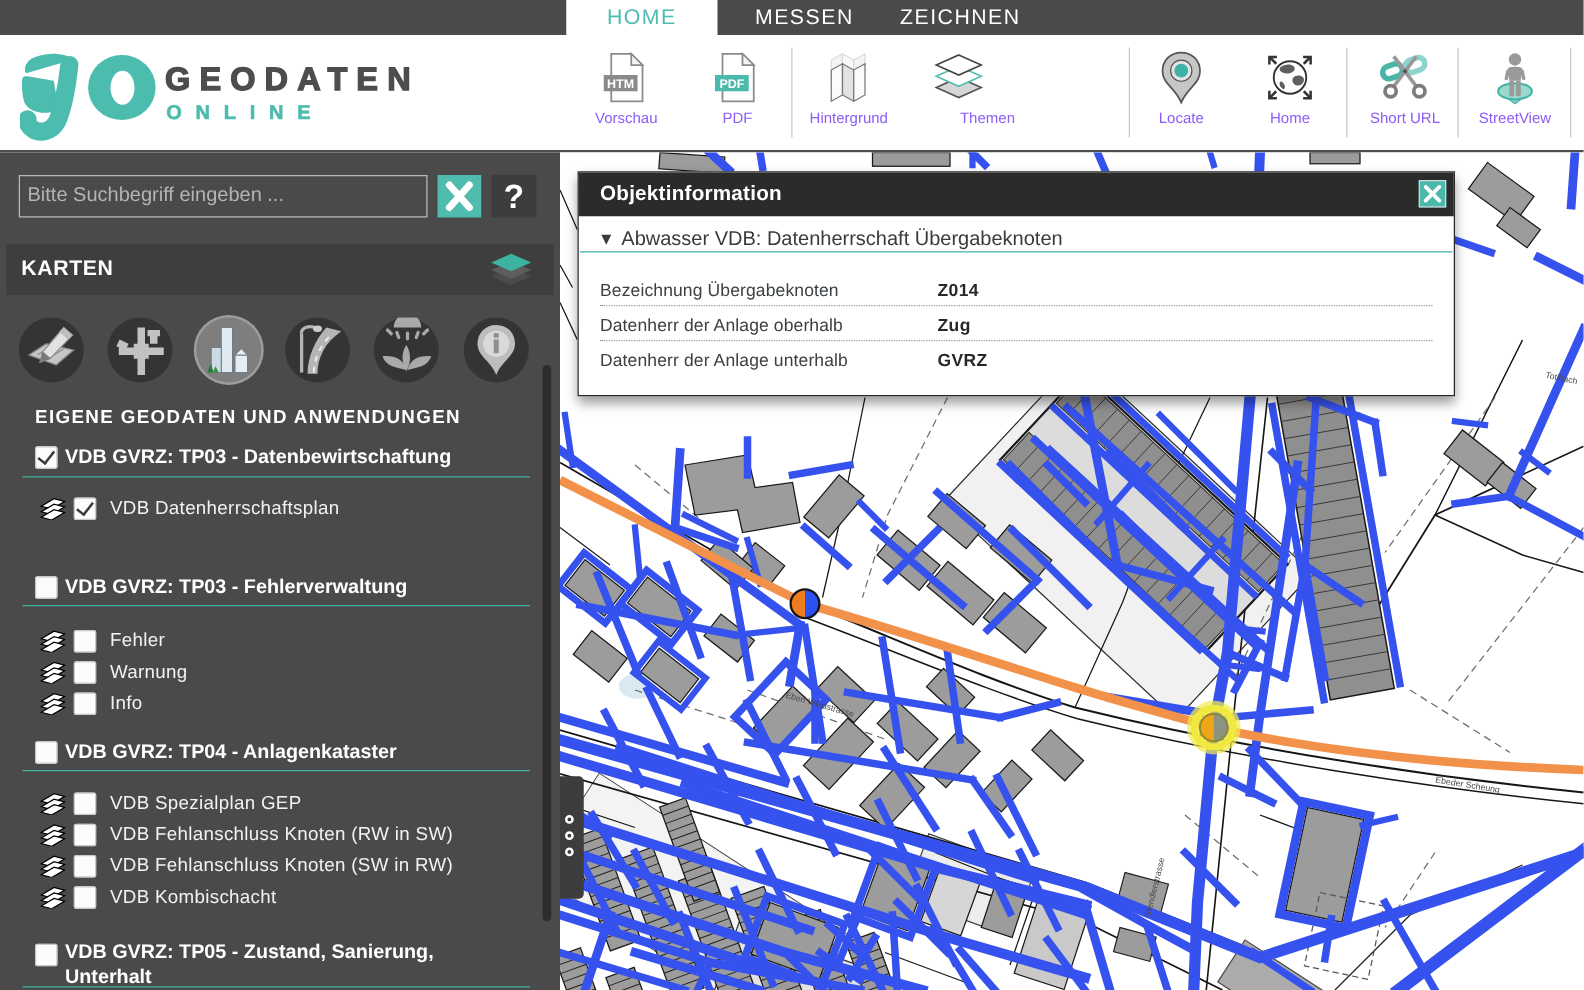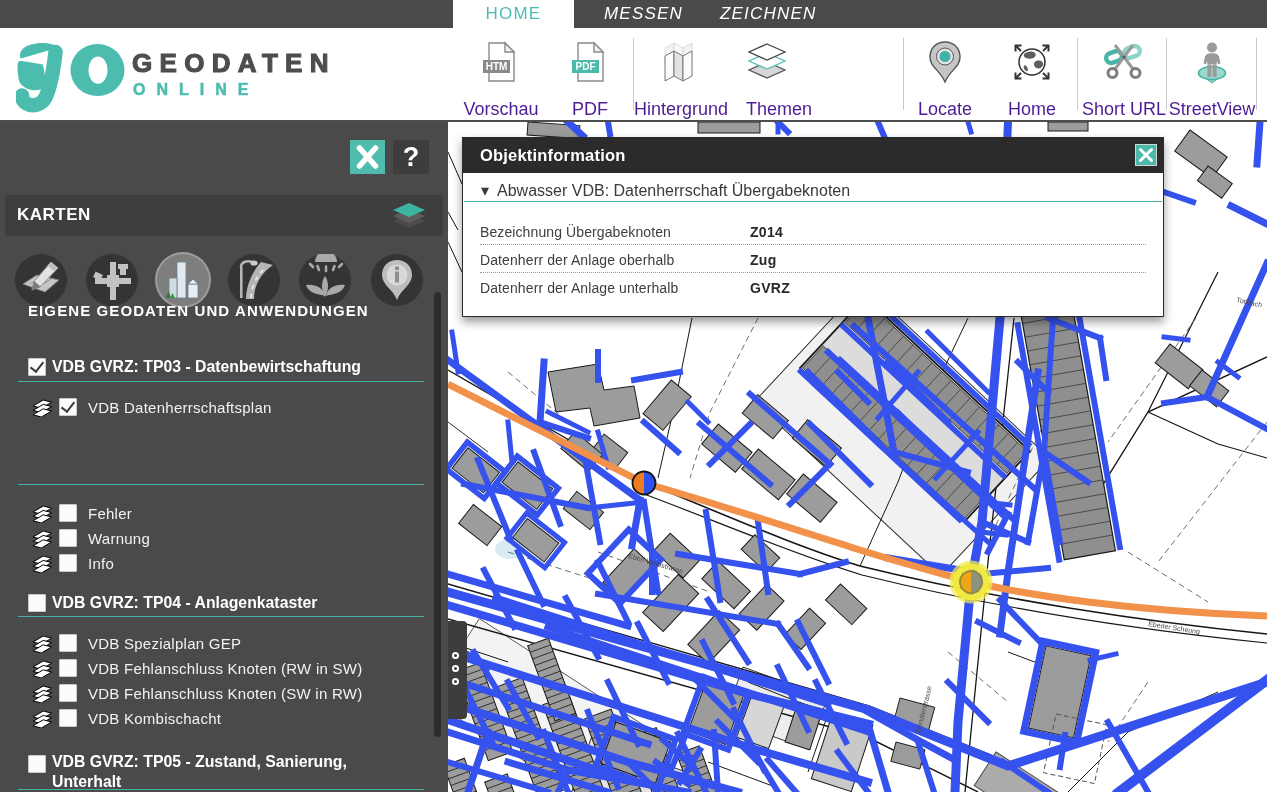--- a/index.html
+++ b/index.html
@@ -3,36 +3,36 @@
 <meta charset="utf-8">
 <style>
   * { margin:0; padding:0; box-sizing:border-box; }
   html,body { width:1267px; height:792px; overflow:hidden; font-family:"Liberation Sans", sans-serif; }
   #app { position:relative; width:1267px; height:792px; background:#fff; }
   .abs { position:absolute; }
 
   
   #topbar { position:absolute; left:0; top:0; width:1267px; height:28px; background:#4a4a4a; }
   #tab-home { position:absolute; left:453px; top:0; width:121px; height:28px; background:#fff; color:#4cbcb0; font-size:17px; letter-spacing:1.2px; text-align:center; line-height:28px; }
-  .tab { position:absolute; top:0; height:28px; line-height:28px; color:#fff; font-size:17px; letter-spacing:1.2px;font-style:italic; }
+  .tab { position:absolute; top:0; height:28px; line-height:28px; color:#fff; font-size:17px; letter-spacing:1.2px; }
   #toolbar { position:absolute; left:0; top:28px; width:1267px; height:94px; background:#fff; border-bottom:2px solid #4e4e4e; }
   .sep { position:absolute; top:10px; height:72px; width:1px; background:#c9c9c9; }
   .tool { position:absolute; top:0; text-align:center; }
-  .tool .lbl { font-size:18px; color:#4c1d95; margin-top:15px; white-space:nowrap; }
+  .tool .lbl { font-size:12px; color:#8b5cf6; margin-top:3px; white-space:nowrap; }
   .ticon { display:block; margin:0 auto; }
 
   
   #sidebar { position:absolute; left:0; top:122px; width:448px; height:670px; background:#4a4a4a; overflow:hidden; }
   #search { position:absolute; left:15px; top:18px; width:327px; height:34px; background:#4a4a4a; border:1px solid #b9b9b9; color:#b4b4b4; font-size:16px; line-height:32px; padding-left:6px; }
   #btn-x { position:absolute; left:350px; top:18px; width:35px; height:34px; background:#4fbcae; }
   #btn-q { position:absolute; left:393px; top:18px; width:36px; height:34px; background:#3d3d3d; color:#fff; font-size:27px; font-weight:bold; text-align:center; line-height:34px; }
   #karten { position:absolute; left:5px; top:73px; width:438px; height:41px; background:#3e3e3e; color:#fff; }
   #karten .t { position:absolute; left:12px; top:10px; font-size:17px; font-weight:bold; letter-spacing:0.5px; }
   .circ { position:absolute; top:132px; width:52px; height:52px; border-radius:50%; background:#343434; }
-  #sb-head { position:absolute; left:28px; top:180px; color:#fff; font-size:15px; font-weight:bold; letter-spacing:1.1px; white-space:nowrap; }
+  #sb-head { position:absolute; left:28px; top:203px; color:#fff; font-size:15px; font-weight:bold; letter-spacing:1.1px; white-space:nowrap; }
   .grp { position:absolute; left:28px; color:#fff; }
   .cb { display:inline-block; width:18px; height:18px; background:#fcfcfc; border-radius:2px; vertical-align:middle; position:relative; box-shadow:inset 0 0 0 1px #c9c9c9; }
   .cb.ck:before { content:""; position:absolute; left:5px; top:1px; width:6px; height:11px; border:solid #3a3a3a; border-width:0 2.6px 2.6px 0; transform:rotate(38deg); }
   .grp .gt { font-size:15.8px; font-weight:bold; vertical-align:middle; margin-left:6px; }
   .tline { position:absolute; left:18px; width:406px; height:1px; background:#43b0a2; }
   .item { position:absolute; left:32px; color:#f2f2f2; font-size:15px; white-space:nowrap; }
   .item .cb { margin-left:6px; }
   .item .it { vertical-align:middle; margin-left:11px; letter-spacing:0.25px; }
   .sheets { vertical-align:middle; }
   #sb-scroll { position:absolute; left:434px; top:170px; width:7px; height:445px; background:#2d2d2d; border-radius:3.5px; }
@@ -181,20 +181,21 @@
       <div class="lbl">StreetView</div>
     </div>
     <div class="sep" style="left:633px;"></div>
     <div class="sep" style="left:903px;"></div>
     <div class="sep" style="left:1077px;"></div>
     <div class="sep" style="left:1166px;"></div>
     <div class="sep" style="left:1256px;"></div>
   </div>
 
   <div id="sidebar">
+    <div id="search">Bitte Suchbegriff eingeben ...</div>
     <div id="btn-x"><svg width="35" height="34" viewBox="0 0 35 34">
           <path d="M9.5 8 L25.5 26 M25.5 8 L9.5 26" stroke="#fff" stroke-width="5.6" stroke-linecap="round"></path>
         </svg></div>
     <div id="btn-q">?</div>
     <div id="karten">
         <span class="t">KARTEN</span>
       <svg style="position:absolute; right:17px; top:7px;" width="34" height="27" viewBox="0 0 34 27">
         <path d="M17 12 L33 19 L17 26 L1 19 Z" fill="#4c4c4c"></path>
         <path d="M17 7 L33 14 L17 21 L1 14 Z" fill="#5d5d5d"></path>
         <path d="M17 1 L33 8 L17 15 L1 8 Z" fill="#3db3a2"></path>
@@ -266,20 +267,21 @@
       </svg>
     </div>
     <div id="sb-head">EIGENE GEODATEN UND ANWENDUNGEN</div>
 
     <div class="grp" style="top:235px;"><span class="cb ck"></span><span class="gt">VDB GVRZ: TP03 - Datenbewirtschaftung</span></div>
     <div class="tline" style="top:259px;"></div>
     <div class="item" style="top:275px;"><svg class="sheets" width="21" height="19" viewBox="0 0 21 19">
           <use href="#sheetstack"></use>
         </svg><span class="cb ck"></span><span class="it">VDB Datenherrschaftsplan</span></div>
 
+    <div class="grp" style="top:339px;"><span class="cb"></span><span class="gt">VDB GVRZ: TP03 - Fehlerverwaltung</span></div>
     <div class="tline" style="top:362px;"></div>
     <div class="item" style="top:381px;"><svg class="sheets" width="21" height="19" viewBox="0 0 21 19">
           <use href="#sheetstack"></use>
         </svg><span class="cb"></span><span class="it">Fehler</span></div>
     <div class="item" style="top:406px;"><svg class="sheets" width="21" height="19" viewBox="0 0 21 19">
           <use href="#sheetstack"></use>
         </svg><span class="cb"></span><span class="it">Warnung</span></div>
     <div class="item" style="top:431px;"><svg class="sheets" width="21" height="19" viewBox="0 0 21 19">
           <use href="#sheetstack"></use>
         </svg><span class="cb"></span><span class="it">Info</span></div>

